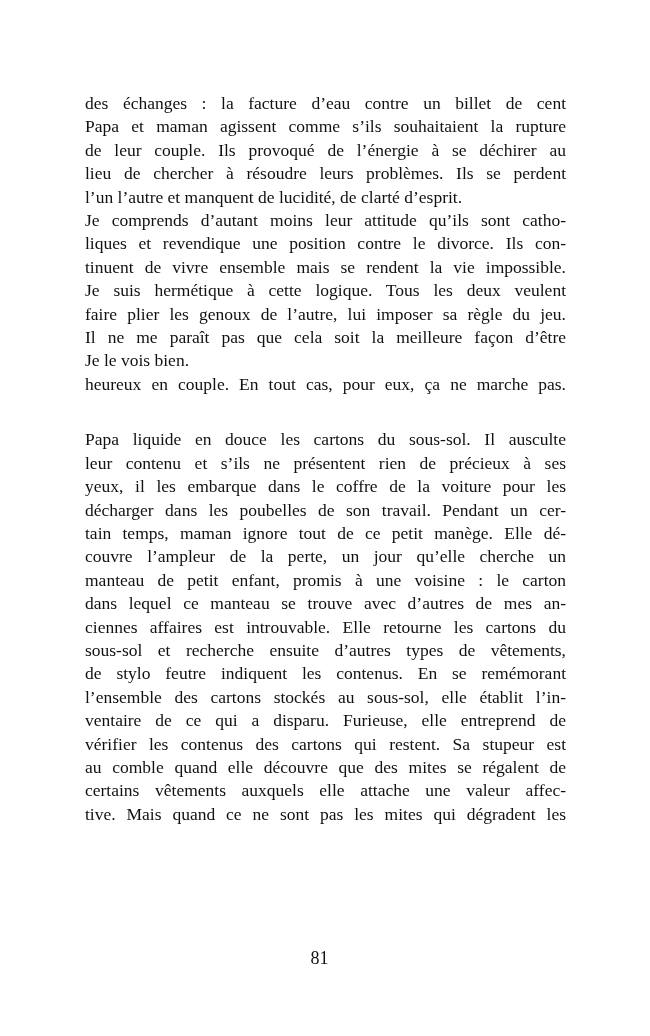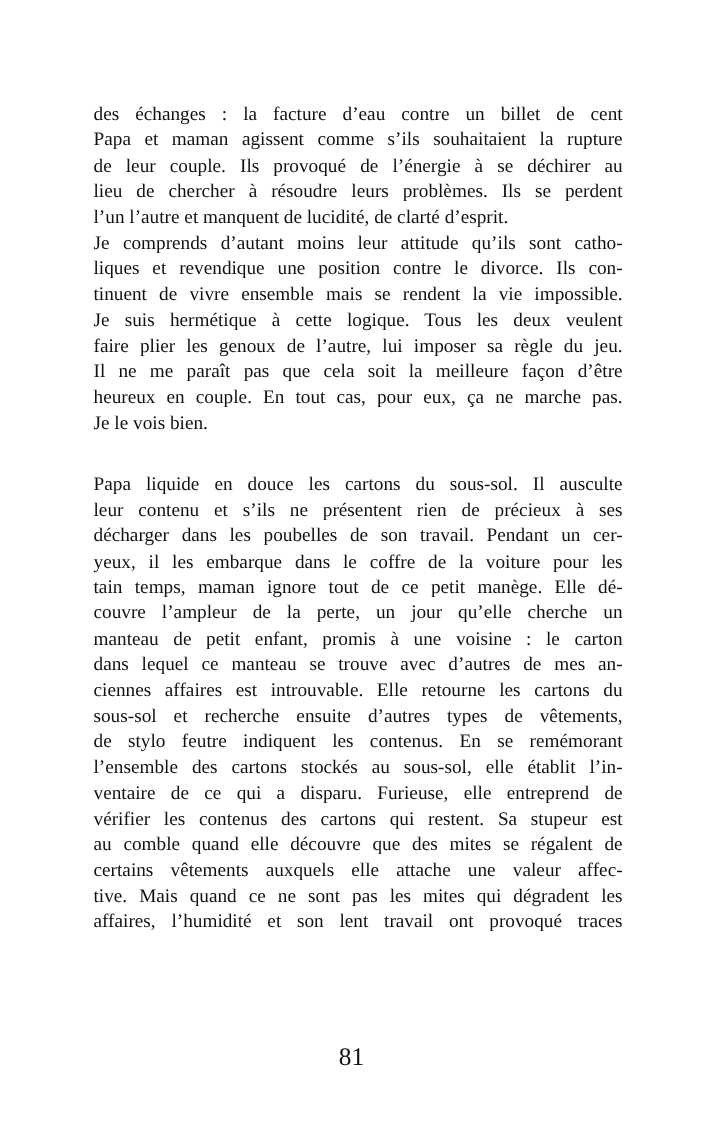--- a/index.html
+++ b/index.html
@@ -39,21 +39,21 @@
   .line.line-last {
     text-align: left;
     text-align-last: left;
   }
   .page-number {
     position: absolute;
     top: 948px;
     left: 0;
     width: 639px;
     text-align: center;
-    font-size: 23px;
+    font-size: 18px;
     color: #111111;
   }
 </style>
 </head>
 <body>
 
 <div class="book-page">
   <div class="text-block">
       <div class="paragraph">
         <div class="line">des échanges : la facture d’eau contre un billet de cent</div>
@@ -64,38 +64,37 @@
         <div class="line">lieu de chercher à résoudre leurs problèmes. Ils se perdent</div>
         <div class="line line-last">l’un l’autre et manquent de lucidité, de clarté d’esprit.</div>
       </div>
       <div class="paragraph">
         <div class="line">Je comprends d’autant moins leur attitude qu’ils sont catho-</div>
         <div class="line">liques et revendique une position contre le divorce. Ils con-</div>
         <div class="line">tinuent de vivre ensemble mais se rendent la vie impossible.</div>
         <div class="line">Je suis hermétique à cette logique. Tous les deux veulent</div>
         <div class="line">faire plier les genoux de l’autre, lui imposer sa règle du jeu.</div>
         <div class="line">Il ne me paraît pas que cela soit la meilleure façon d’être</div>
+        <div class="line line-last">Je le vois bien.</div>
         <div class="line">heureux en couple. En tout cas, pour eux, ça ne marche pas.</div>
-        <div class="line line-last">Je le vois bien.</div>
       </div>
       <div class="paragraph section-break">
         <div class="line">Papa liquide en douce les cartons du sous-sol. Il ausculte</div>
         <div class="line">leur contenu et s’ils ne présentent rien de précieux à ses</div>
+        <div class="line">yeux, il les embarque dans le coffre de la voiture pour les</div>
         <div class="line">décharger dans les poubelles de son travail. Pendant un cer-</div>
-        <div class="line">yeux, il les embarque dans le coffre de la voiture pour les</div>
         <div class="line">tain temps, maman ignore tout de ce petit manège. Elle dé-</div>
         <div class="line">couvre l’ampleur de la perte, un jour qu’elle cherche un</div>
         <div class="line">manteau de petit enfant, promis à une voisine : le carton</div>
         <div class="line">dans lequel ce manteau se trouve avec d’autres de mes an-</div>
         <div class="line">ciennes affaires est introuvable. Elle retourne les cartons du</div>
         <div class="line">sous-sol et recherche ensuite d’autres types de vêtements,</div>
         <div class="line">de stylo feutre indiquent les contenus. En se remémorant</div>
         <div class="line">l’ensemble des cartons stockés au sous-sol, elle établit l’in-</div>
         <div class="line">ventaire de ce qui a disparu. Furieuse, elle entreprend de</div>
         <div class="line">vérifier les contenus des cartons qui restent. Sa stupeur est</div>
         <div class="line">au comble quand elle découvre que des mites se régalent de</div>
         <div class="line">certains vêtements auxquels elle attache une valeur affec-</div>
         <div class="line">tive. Mais quand ce ne sont pas les mites qui dégradent les</div>
-        <div class="line">affaires, l’humidité et son lent travail ont provoqué traces</div>
       </div>
     </div>
   <div class="page-number">81</div>
 </div>
 
 </body></html>

